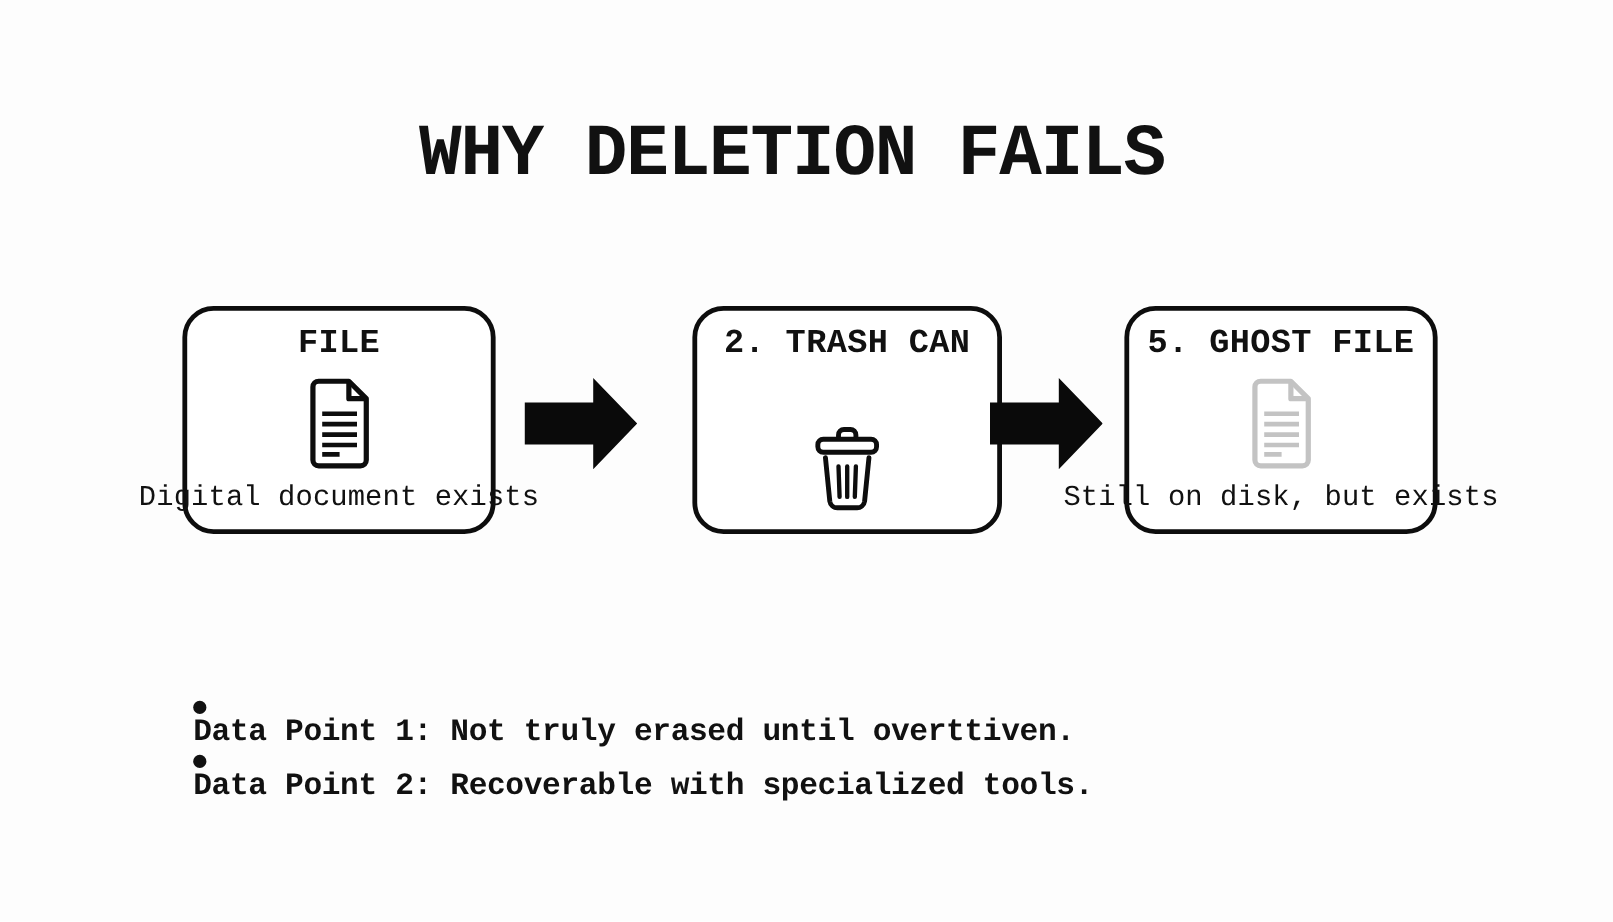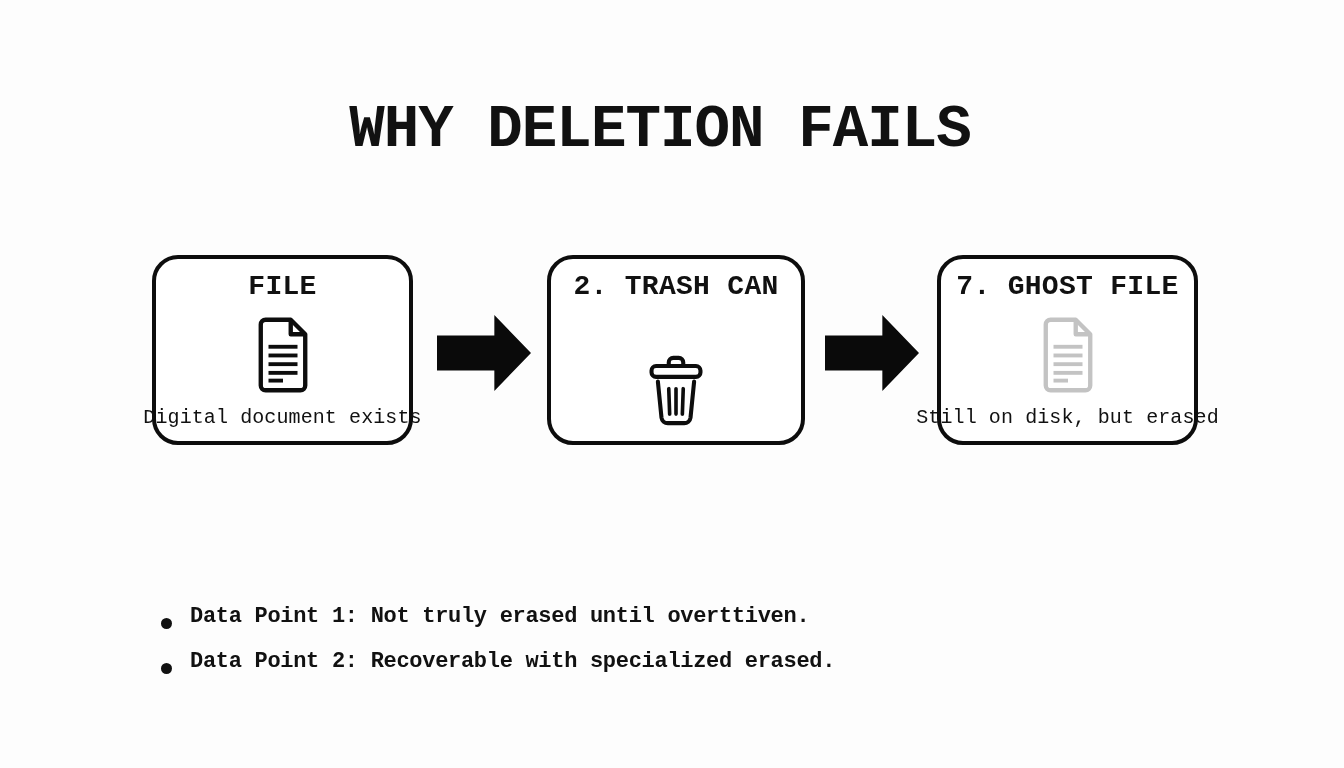--- a/index.html
+++ b/index.html
@@ -42,60 +42,61 @@
     background: var(--box-bg);
     border: 4px solid var(--line);
     border-radius: 26px;
     display: flex;
     flex-direction: column;
     align-items: center;
     justify-content: space-between;
     padding: 12px 20px 12px;
   }
   .box-1 { left: 152px; width: 261px; }
-  .box-2 { left: 547px; width: 258px; }
+  .box-2 { left: 577px; width: 258px; }
   .box-3 { left: 937px; width: 261px; }
   .box-title {
     font-size: 28px;
     font-weight: bold;
     letter-spacing: 0.3px;
     white-space: nowrap;
   }
   .box-icon { width: 58px; height: 77px; }
   .box-icon svg { display: block; width: 100%; height: 100%; }
   .stroke-dark  { stroke: var(--line); }
   .stroke-ghost { stroke: var(--ghost); }
   .box-caption {
-    font-size: 20px;
+    font-size: 24px;
     letter-spacing: 0.1px;
     white-space: nowrap;
   }
   .flow-arrow {
     position: absolute;
     top: 315px;
     width: 94px;
     height: 76px;
     background: var(--arrow);
     clip-path: polygon(0 27%, 61% 27%, 61% 0, 100% 50%, 61% 100%, 61% 73%, 0 73%);
   }
   .arrow-1 { left: 437px; }
   .arrow-2 { left: 825px; }
   .bullets {
     position: absolute;
     left: 161px;
     top: 584px;
   }
   .bullet-line {
     display: flex;
-    align-items: flex-end;
+    align-items: flex-start;
     height: 45px;
-    font-size: 22px;
+    font-size: 26px;
     font-weight: bold;
     letter-spacing: -0.3px;
     white-space: nowrap;
+    flex-direction: column;
   }
   .bullet-dot {
     flex: 0 0 auto;
     width: 11px;
     height: 11px;
     border-radius: 50%;
     background: var(--text);
     margin-right: 18px;
   }
 </style>
@@ -134,39 +135,39 @@
         <line class="stroke-dark" x1="24" y1="38" x2="25" y2="66" stroke-width="4" stroke-linecap="round"></line>
         <line class="stroke-dark" x1="32" y1="38" x2="32" y2="66" stroke-width="4" stroke-linecap="round"></line>
         <line class="stroke-dark" x1="40" y1="38" x2="39" y2="66" stroke-width="4" stroke-linecap="round"></line>
       </svg>
     </div>
   </div>
 
   <div class="flow-arrow arrow-2"></div>
 
   <div class="box box-3">
-    <div class="box-title">7. GHOST FILE</div>
+    <div class="box-title">5. GHOST FILE</div>
     <div class="box-icon">
       <svg viewBox="0 0 60 78" fill="none" xmlns="http://www.w3.org/2000/svg">
         <path class="stroke-ghost" d="M12 3 H38 L53 18 V71 A5 5 0 0 1 48 76 H12 A5 5 0 0 1 7 71 V8 A5 5 0 0 1 12 3 Z" stroke-width="4.5" stroke-linejoin="round"></path>
         <path class="stroke-ghost" d="M38 3 V18 H53" stroke-width="4.5" stroke-linejoin="round"></path>
         <line class="stroke-ghost" x1="15" y1="31" x2="45" y2="31" stroke-width="4"></line>
         <line class="stroke-ghost" x1="15" y1="40" x2="45" y2="40" stroke-width="4"></line>
         <line class="stroke-ghost" x1="15" y1="49" x2="45" y2="49" stroke-width="4"></line>
         <line class="stroke-ghost" x1="15" y1="58" x2="45" y2="58" stroke-width="4"></line>
         <line class="stroke-ghost" x1="15" y1="66" x2="30" y2="66" stroke-width="4"></line>
       </svg>
     </div>
-    <div class="box-caption">Still on disk, but erased</div>
+    <div class="box-caption">Still on disk, but exists</div>
   </div>
 
   <div class="bullets">
     <div class="bullet-line">
       <span class="bullet-dot"></span>
       <span>Data Point 1: Not truly erased until overttiven.</span>
     </div>
     <div class="bullet-line">
       <span class="bullet-dot"></span>
-      <span>Data Point 2: Recoverable with specialized erased.</span>
+      <span>Data Point 2: Recoverable with specialized tools.</span>
     </div>
   </div>
 
 </div>
 
 </body></html>

